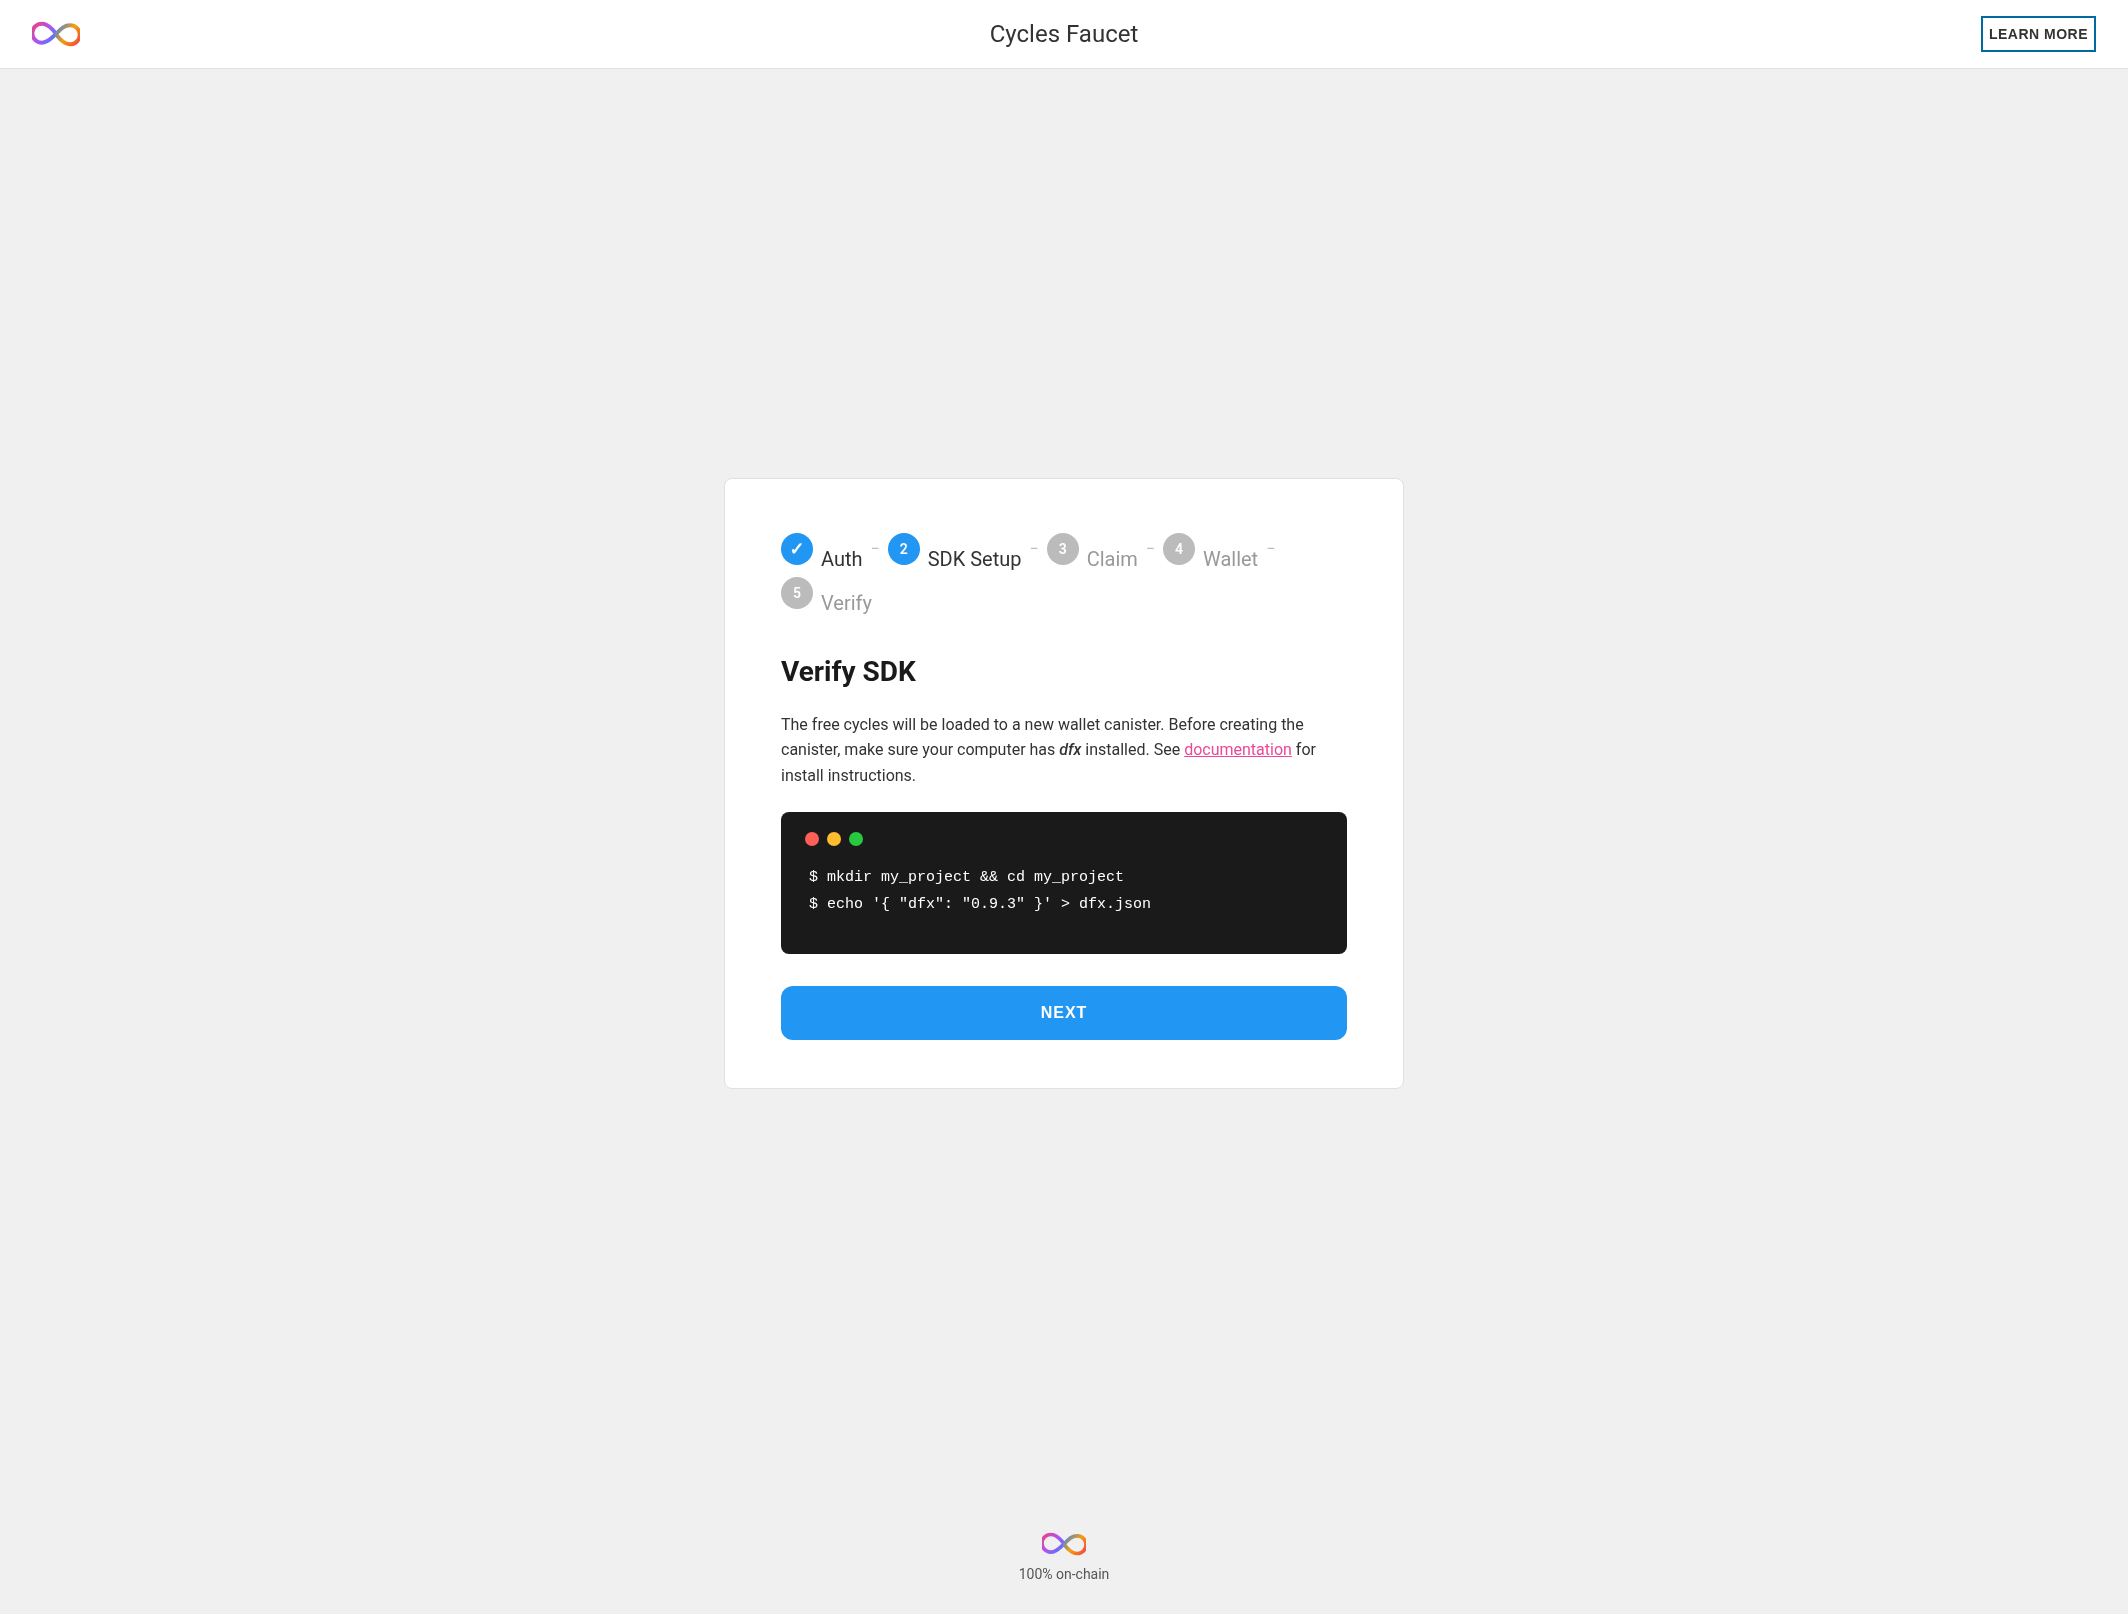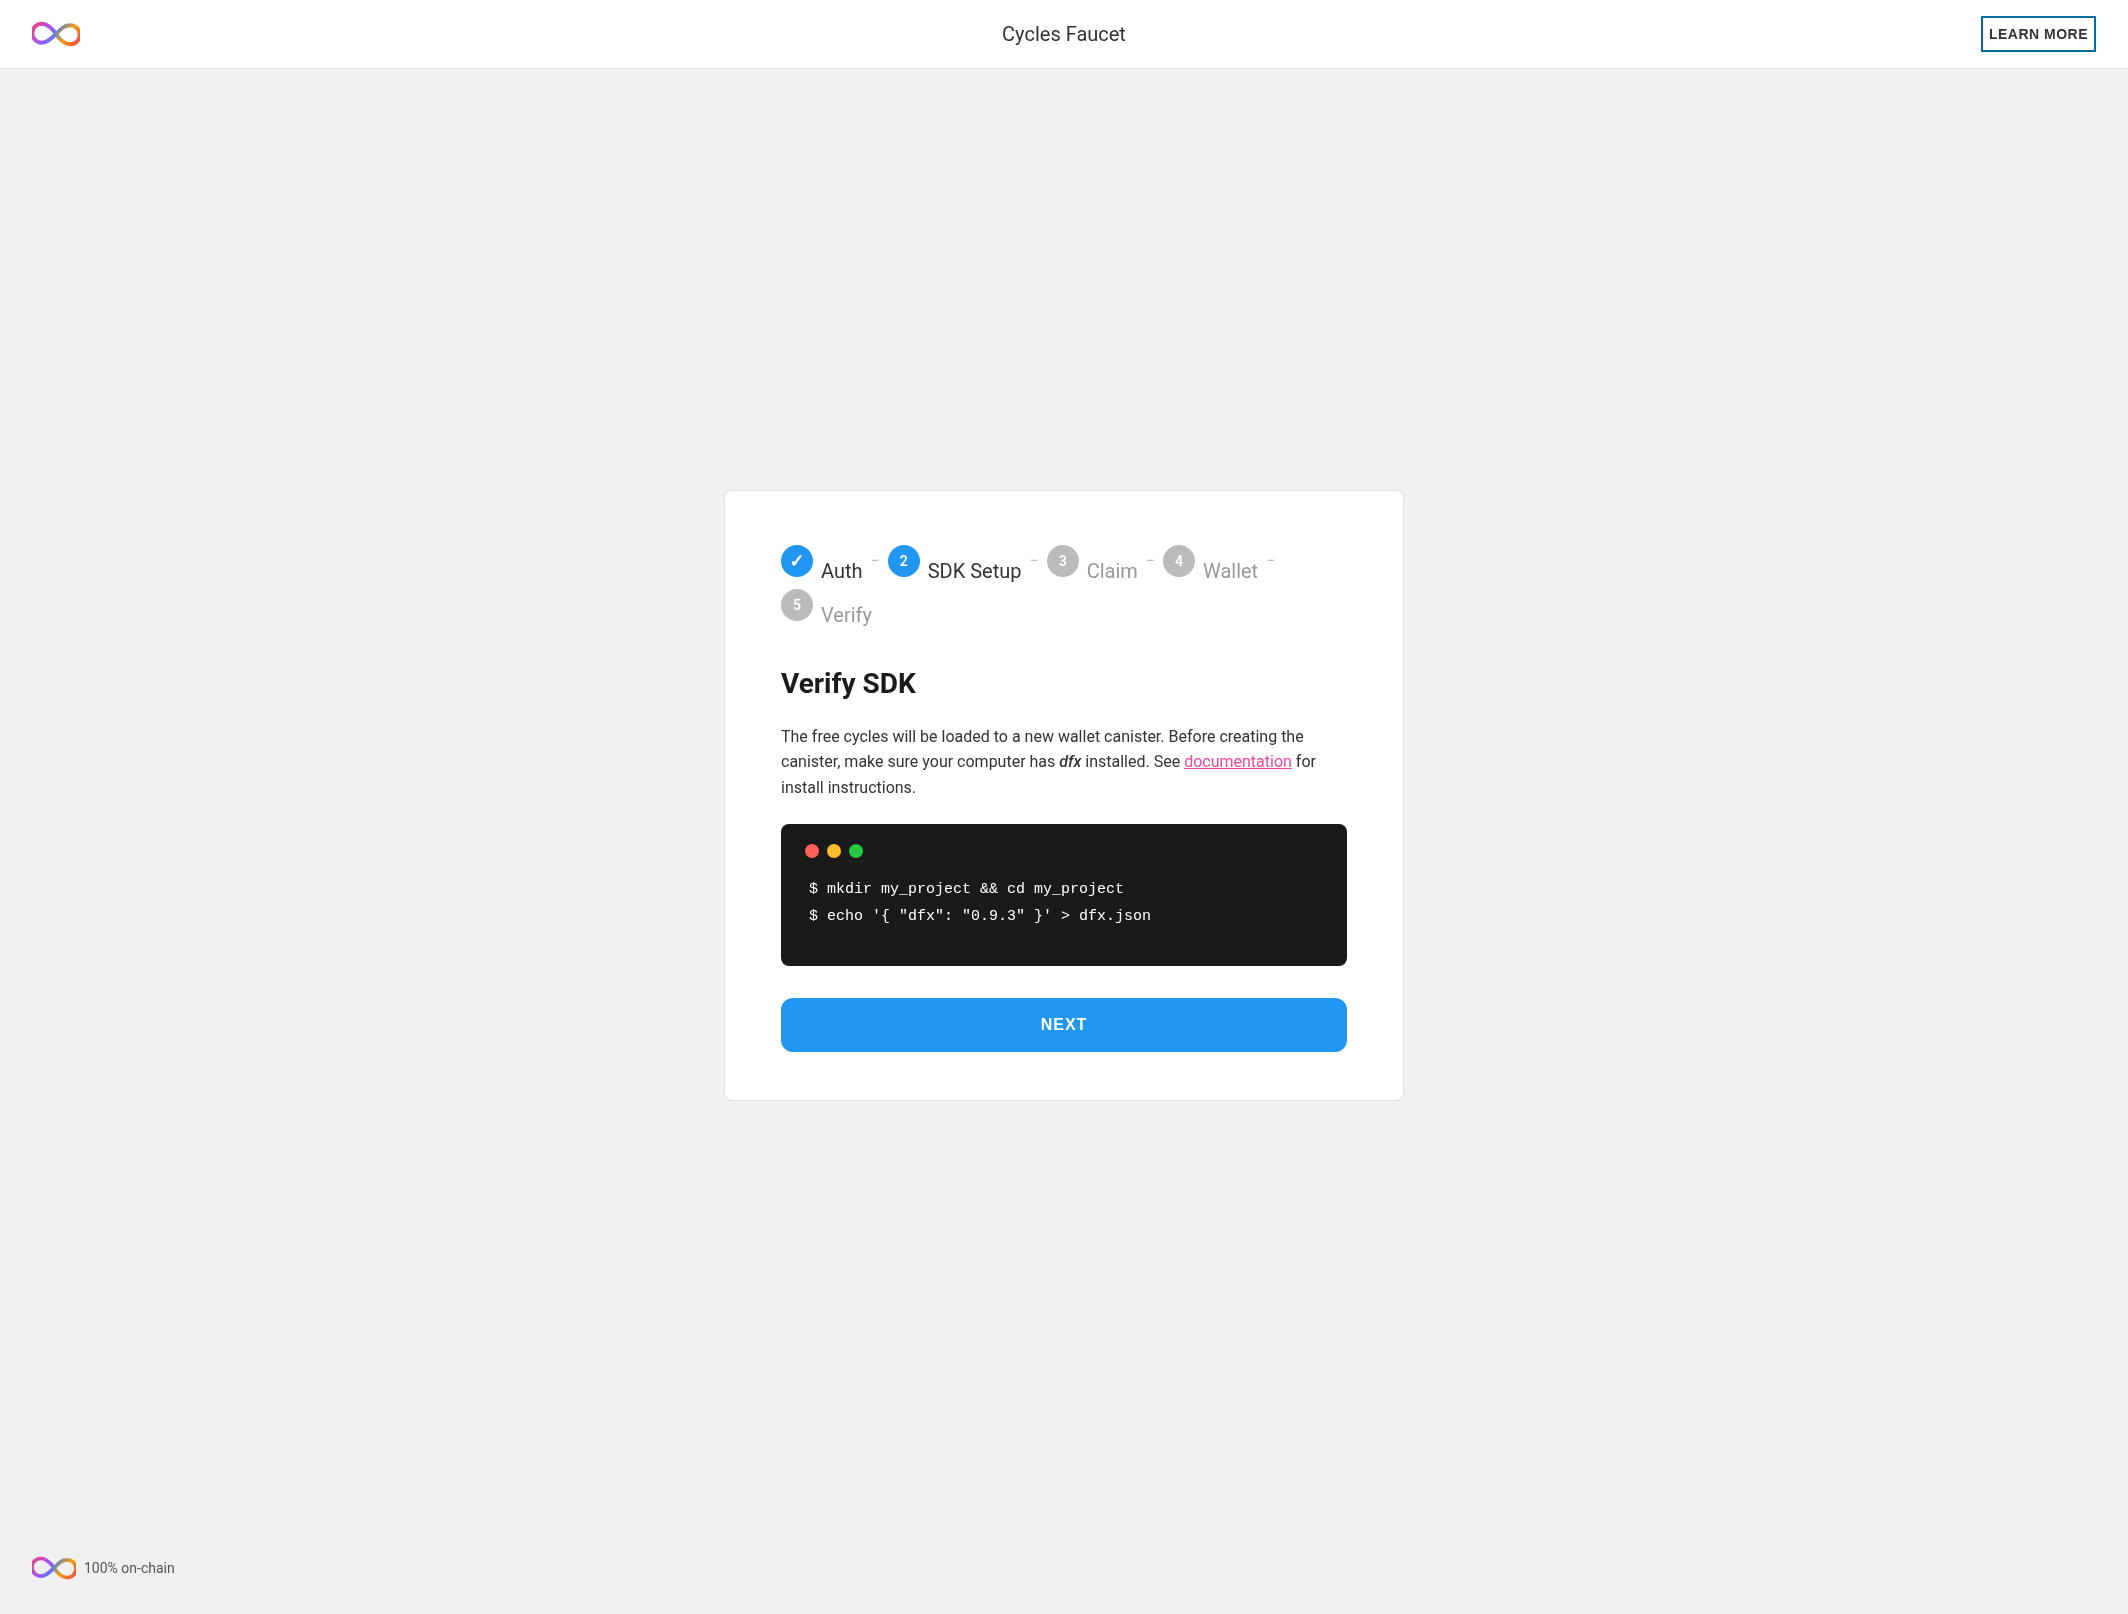--- a/index.html
+++ b/index.html
@@ -25,21 +25,21 @@
       background-color: #ffffff;
       border-bottom: 1px solid #e0e0e0;
     }
 
     .header-logo {
       display: flex;
       align-items: center;
     }
 
     .header-title {
-      font-size: 20px;
+      font-size: 24px;
       font-weight: 400;
       color: #333;
       position: absolute;
       left: 50%;
       transform: translateX(-50%);
     }
 
     .learn-more-btn {
       border: 2px solid #0369a1;
       background: transparent;
@@ -203,21 +203,21 @@
       font-size: 16px;
       font-weight: 600;
       letter-spacing: 1px;
       cursor: pointer;
       text-transform: uppercase;
     }
 
     
     .footer {
       display: flex;
-      flex-direction: row;
+      flex-direction: column;
       align-items: center;
       padding: 32px;
       gap: 8px;
     }
 
     .footer-text {
       font-size: 14px;
       color: #555;
     }
 

